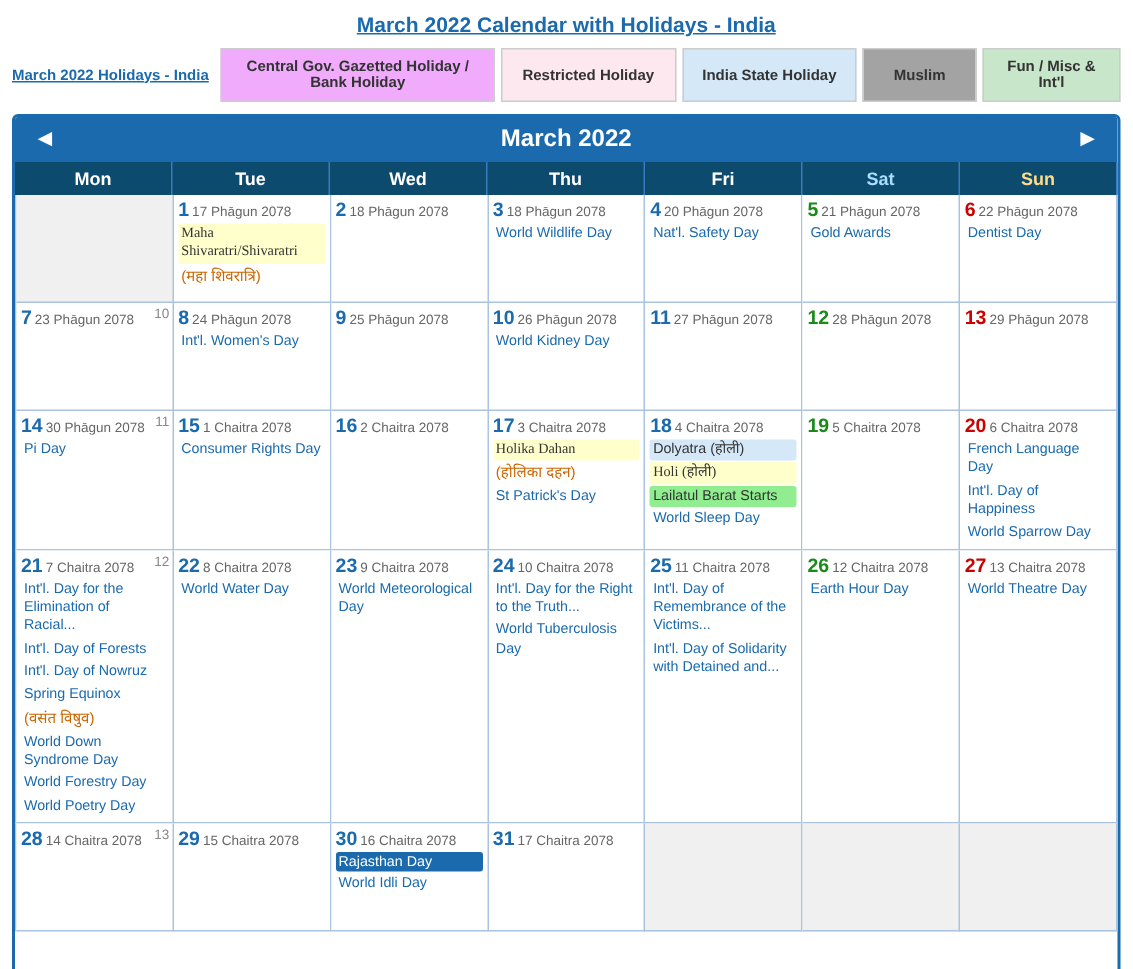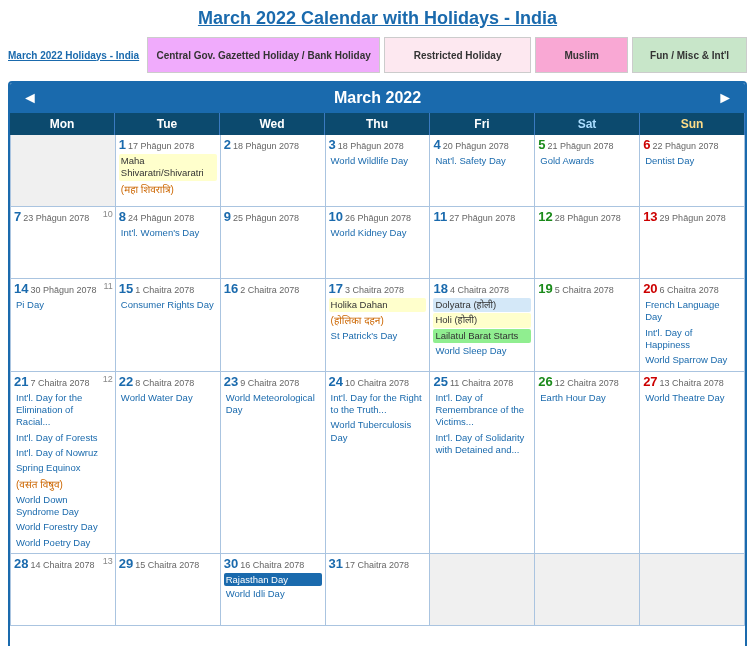--- a/index.html
+++ b/index.html
@@ -8,21 +8,21 @@
       font-size: 11px;
       background: #fff;
       width: 755px;
       min-height: 646px;
     }
     .page-wrapper {
       padding: 8px;
     }
     .main-title {
       text-align: center;
-      font-size: 18px;
+      font-size: 14px;
       font-weight: bold;
       color: #1a6aad;
       margin-bottom: 8px;
       text-decoration: underline;
     }
     .legend-row {
       display: flex;
       align-items: center;
       margin-bottom: 8px;
       gap: 4px;
@@ -42,21 +42,21 @@
       padding: 4px 8px;
       font-size: 10px;
       font-weight: bold;
       text-align: center;
       border: 1px solid #ccc;
       min-height: 36px;
     }
     .legend-gazetted { background: #f0abfc; color: #333; flex: 2; }
     .legend-restricted { background: #fde8f0; color: #333; flex: 1.2; }
     .legend-state { background: #d4e8f8; color: #333; flex: 1.2; }
-    .legend-muslim { background: #f9a8d4; color: #333; flex: 0.7; }
+    .legend-muslim { background: #a3a3a3; color: #333; flex: 0.7; }
     .legend-fun { background: #c8e6c9; color: #333; flex: 0.9; }
 
     .calendar-wrapper {
       border: 2px solid #1a6aad;
       border-radius: 4px;
       overflow: hidden;
     }
     .cal-header {
       background: #1a6aad;
       color: white;
@@ -120,21 +120,21 @@
       align-items: baseline;
       margin-bottom: 2px;
     }
     .event {
       font-size: 9.5px;
       padding: 1px 2px;
       margin-bottom: 1px;
       border-radius: 2px;
       line-height: 1.3;
     }
-    .event-gazetted { background: #ffffcc; color: #333; }
+    .event-gazetted { background: #ffffcc; color: #333; font-family: Liberation Serif, serif; }
     .event-state { background: #d4e8f8; color: #333; }
     .event-muslim { background: #90ee90; color: #333; }
     .event-plain { color: #1a6aad; font-size: 9.5px; }
     .event-hindi { color: #cc6600; font-size: 10px; }
 
     .footer {
       text-align: right;
       font-size: 10px;
       color: #888;
       padding: 2px 12px;
@@ -152,20 +152,21 @@
 </head>
 <body>
 
 <div class="page-wrapper">
   <div class="main-title">March 2022 Calendar with Holidays - India</div>
 
   <div class="legend-row">
     <span class="legend-label">March 2022 Holidays - India</span>
     <div class="legend-item legend-gazetted">Central Gov. Gazetted Holiday / Bank Holiday</div>
     <div class="legend-item legend-restricted">Restricted Holiday</div>
+    <div class="legend-item legend-state">India State Holiday</div>
     <div class="legend-item legend-muslim">Muslim</div>
     <div class="legend-item legend-fun">Fun / Misc &amp; Int'l</div>
   </div>
 
   <div class="calendar-wrapper">
     <div class="cal-header">
       <button class="cal-nav">◄</button>
       <span class="cal-header-title">March 2022</span>
       <button class="cal-nav">►</button>
     </div>

